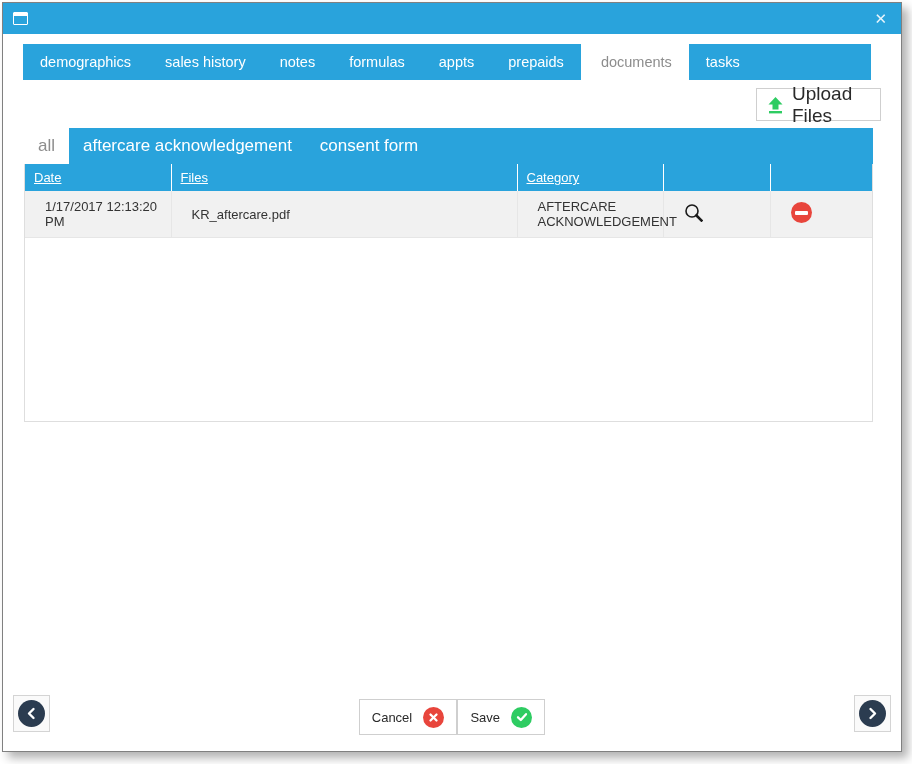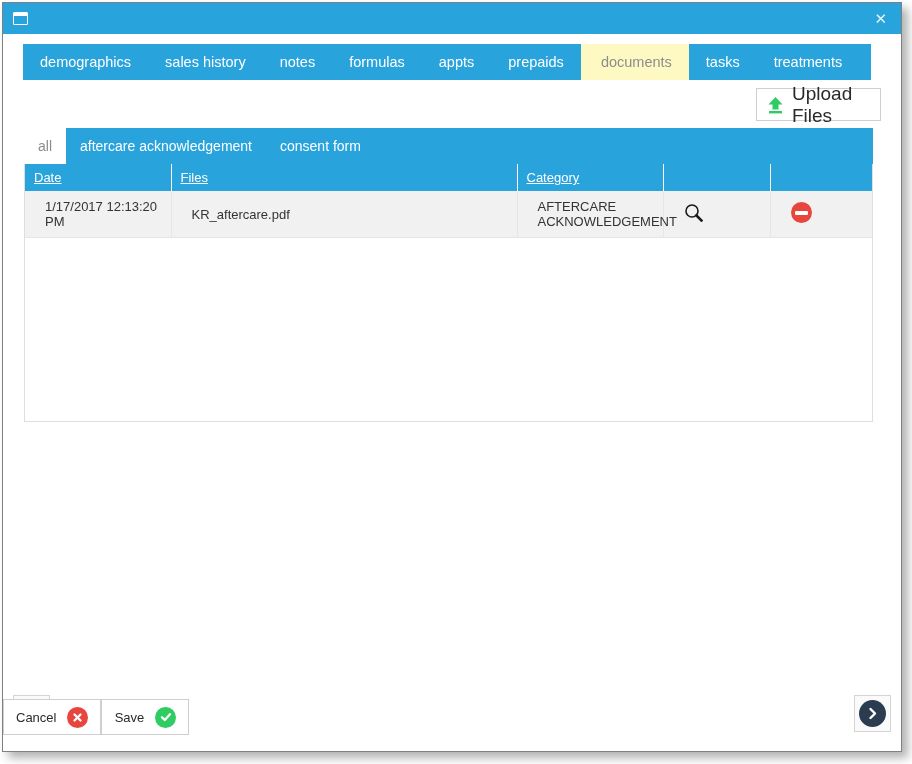--- a/index.html
+++ b/index.html
@@ -94,21 +94,21 @@
     display: flex;
     align-items: center;
     padding: 0 17px;
     color: #ffffff;
     font-size: 14.5px;
     cursor: pointer;
     white-space: nowrap;
     box-sizing: border-box;
   }
   .tab.active {
-    background: #fef9c3;
+    background: #ffffff;
     color: #8d8d8d;
     padding-left: 20px;
   }
 
   
   .upload-btn {
     position: absolute;
     right: 20px;
     top: 85px;
     width: 125px;
@@ -143,21 +143,21 @@
     background: #29a3dc;
     display: flex;
     align-items: stretch;
     box-sizing: border-box;
   }
   .subtab {
     display: flex;
     align-items: center;
     padding: 0 14px;
     color: #ffffff;
-    font-size: 14px;
+    font-size: 17px;
     cursor: pointer;
     white-space: nowrap;
     box-sizing: border-box;
   }
   .subtab.active {
     background: #ffffff;
     color: #8d8d8d;
   }
 
   
@@ -262,20 +262,21 @@
     align-items: center;
     justify-content: center;
   }
 
   .footer-buttons {
     position: absolute;
     bottom: 16px;
     left: 0;
     width: 100%;
     display: flex;
+    justify-content: center;
     gap: 0;
   }
   .fbtn {
     height: 36px;
     min-width: 88px;
     background: #ffffff;
     border: 1px solid #cfcfcf;
     box-sizing: border-box;
     display: flex;
     align-items: center;
@@ -327,23 +328,20 @@
           <span>appts</span>
         </div>
       <div class="tab">
           <span>prepaids</span>
         </div>
       <div class="tab active">
           <span>documents</span>
         </div>
       <div class="tab">
           <span>tasks</span>
-        </div>
-      <div class="tab">
-          <span>treatments</span>
         </div>
     </div>
 
     <div class="upload-btn">
       <span class="upload-icon">
         <svg width="17" height="18" viewBox="0 0 17 18">
           <polygon points="8.5,1 15.5,8.5 11.5,8.5 11.5,13.5 5.5,13.5 5.5,8.5 1.5,8.5" fill="#2ecc62"></polygon>
           <rect x="2" y="15" width="13" height="2.4" fill="#2ecc62"></rect>
         </svg>
       </span>

